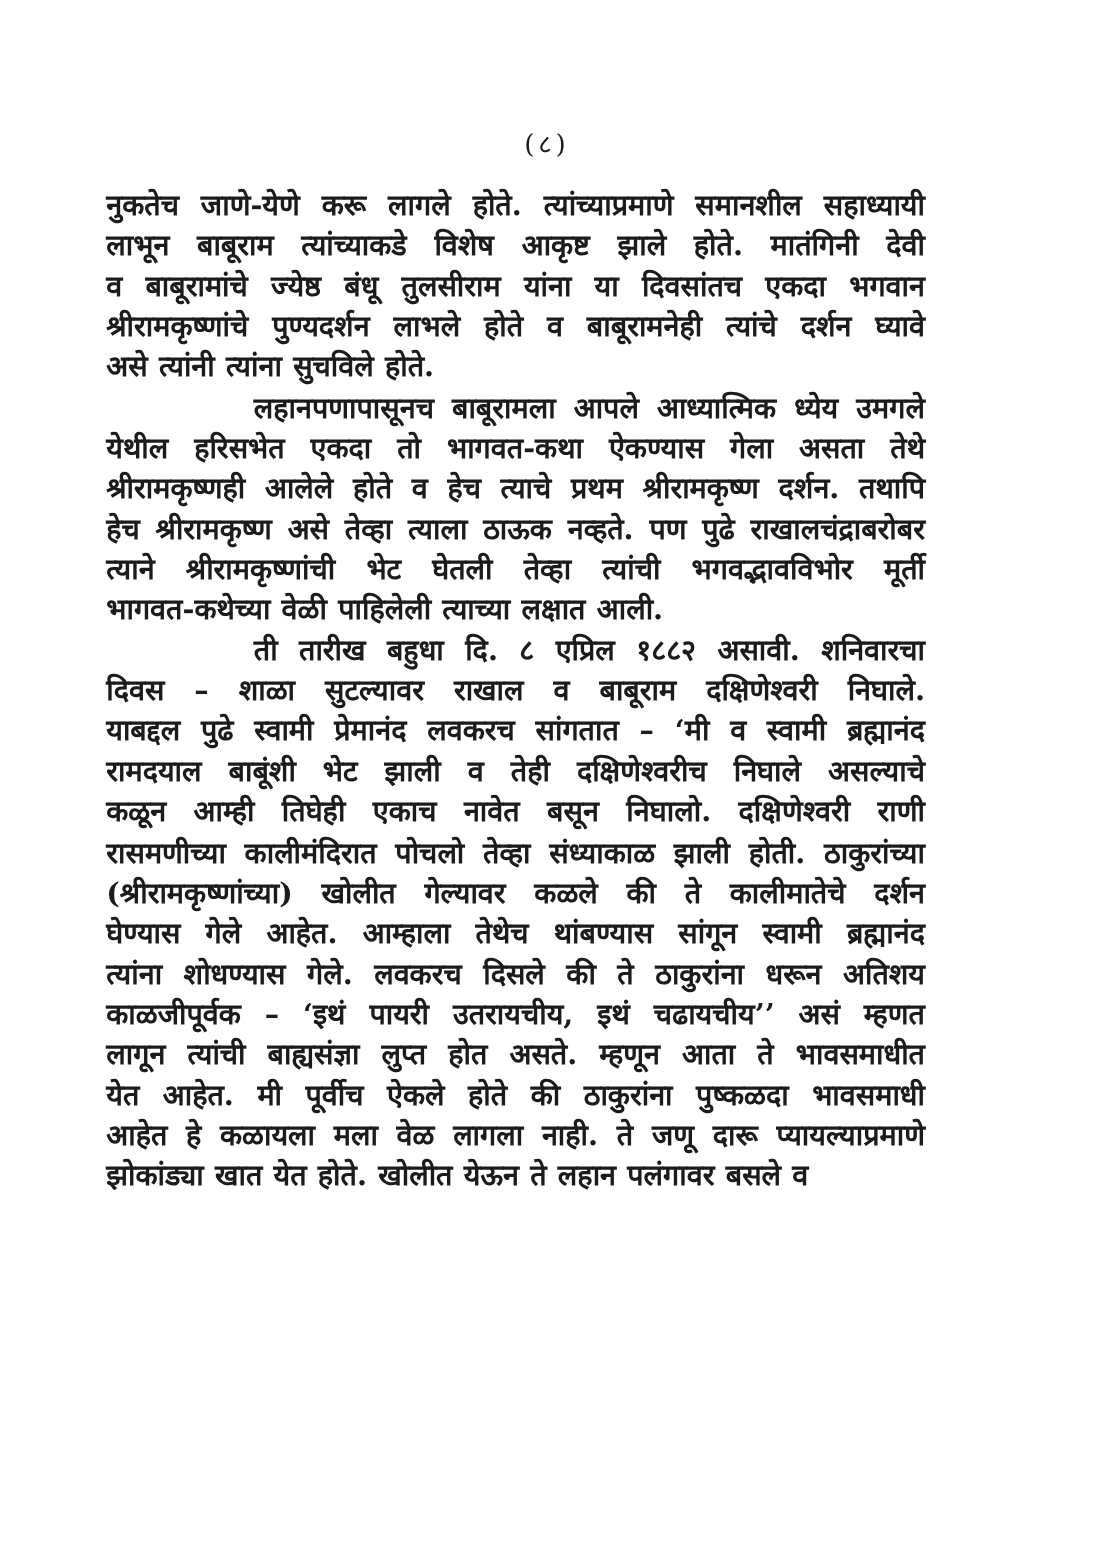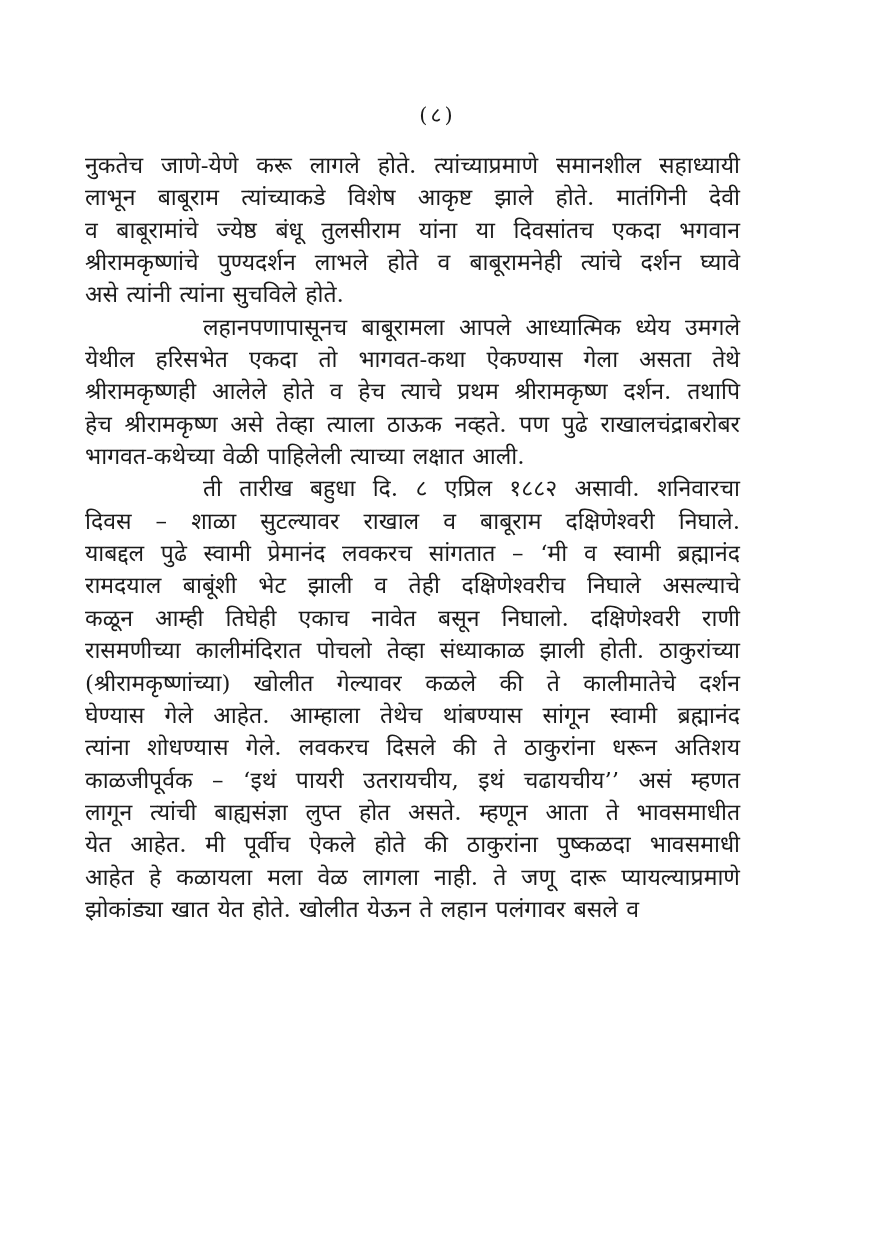--- a/index.html
+++ b/index.html
@@ -33,20 +33,21 @@
     width: 655px;
   }
   .line {
     font-size: 23px;
     line-height: 32.35px;
     height: 32.35px;
     white-space: nowrap;
     text-align: justify;
     text-align-last: justify;
     word-spacing: 1px;
+    font-weight: bold;
   }
   .line.last {
     text-align-last: left;
   }
   .line.indent {
     padding-left: 118px;
   }
 </style>
 </head>
 <body>
@@ -59,20 +60,21 @@
         <div class="line">लाभून बाबूराम त्यांच्याकडे विशेष आकृष्ट झाले होते. मातंगिनी देवी</div>
         <div class="line">व बाबूरामांचे ज्येष्ठ बंधू तुलसीराम यांना या दिवसांतच एकदा भगवान</div>
         <div class="line">श्रीरामकृष्णांचे पुण्यदर्शन लाभले होते व बाबूरामनेही त्यांचे दर्शन घ्यावे</div>
         <div class="line last">असे त्यांनी त्यांना सुचविले होते.</div>
       </div>
       <div>
         <div class="line indent">लहानपणापासूनच बाबूरामला आपले आध्यात्मिक ध्येय उमगले</div>
         <div class="line">येथील हरिसभेत एकदा तो भागवत-कथा ऐकण्यास गेला असता तेथे</div>
         <div class="line">श्रीरामकृष्णही आलेले होते व हेच त्याचे प्रथम श्रीरामकृष्ण दर्शन. तथापि</div>
         <div class="line">हेच श्रीरामकृष्ण असे तेव्हा त्याला ठाऊक नव्हते. पण पुढे राखालचंद्राबरोबर</div>
+        <div class="line">त्याने श्रीरामकृष्णांची भेट घेतली तेव्हा त्यांची भगवद्भावविभोर मूर्ती</div>
         <div class="line last">भागवत-कथेच्या वेळी पाहिलेली त्याच्या लक्षात आली.</div>
       </div>
       <div>
         <div class="line indent">ती तारीख बहुधा दि. ८ एप्रिल १८८२ असावी. शनिवारचा</div>
         <div class="line">दिवस – शाळा सुटल्यावर राखाल व बाबूराम दक्षिणेश्वरी निघाले.</div>
         <div class="line">याबद्दल पुढे स्वामी प्रेमानंद लवकरच सांगतात – ‘मी व स्वामी ब्रह्मानंद</div>
         <div class="line">रामदयाल बाबूंशी भेट झाली व तेही दक्षिणेश्वरीच निघाले असल्याचे</div>
         <div class="line">कळून आम्ही तिघेही एकाच नावेत बसून निघालो. दक्षिणेश्वरी राणी</div>
         <div class="line">रासमणीच्या कालीमंदिरात पोचलो तेव्हा संध्याकाळ झाली होती. ठाकुरांच्या</div>
         <div class="line">(श्रीरामकृष्णांच्या) खोलीत गेल्यावर कळले की ते कालीमातेचे दर्शन</div>

